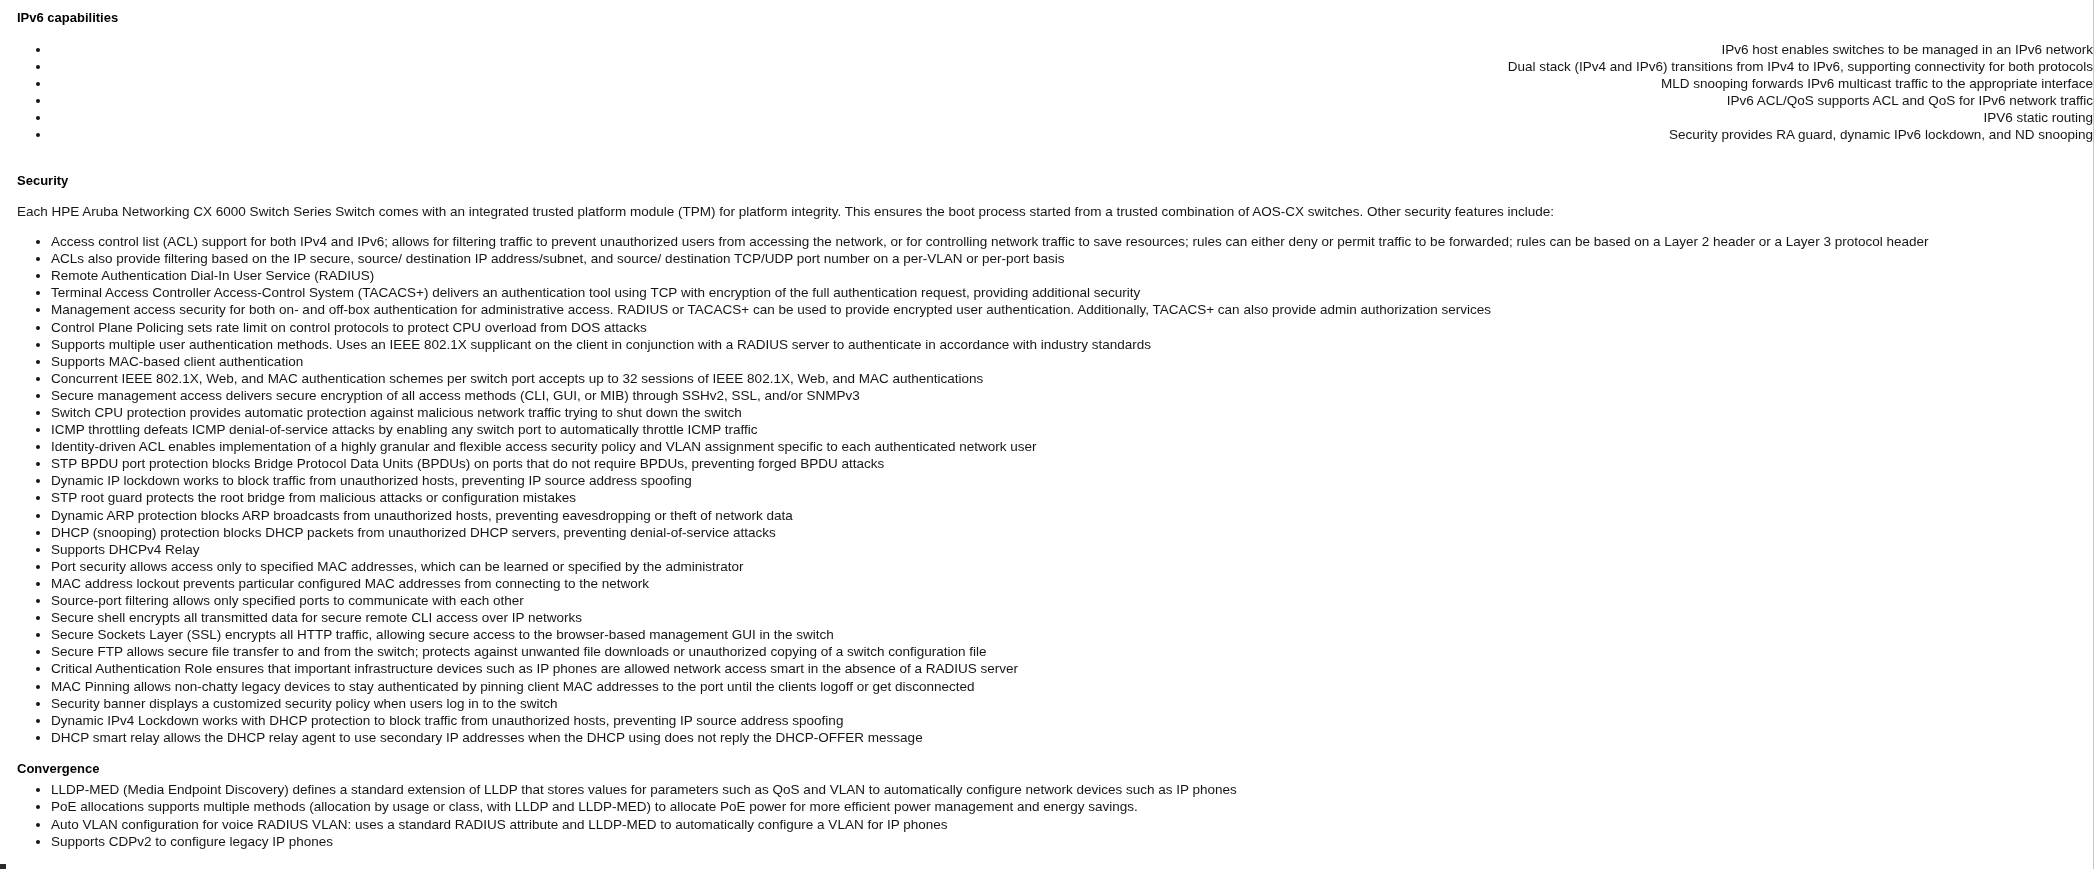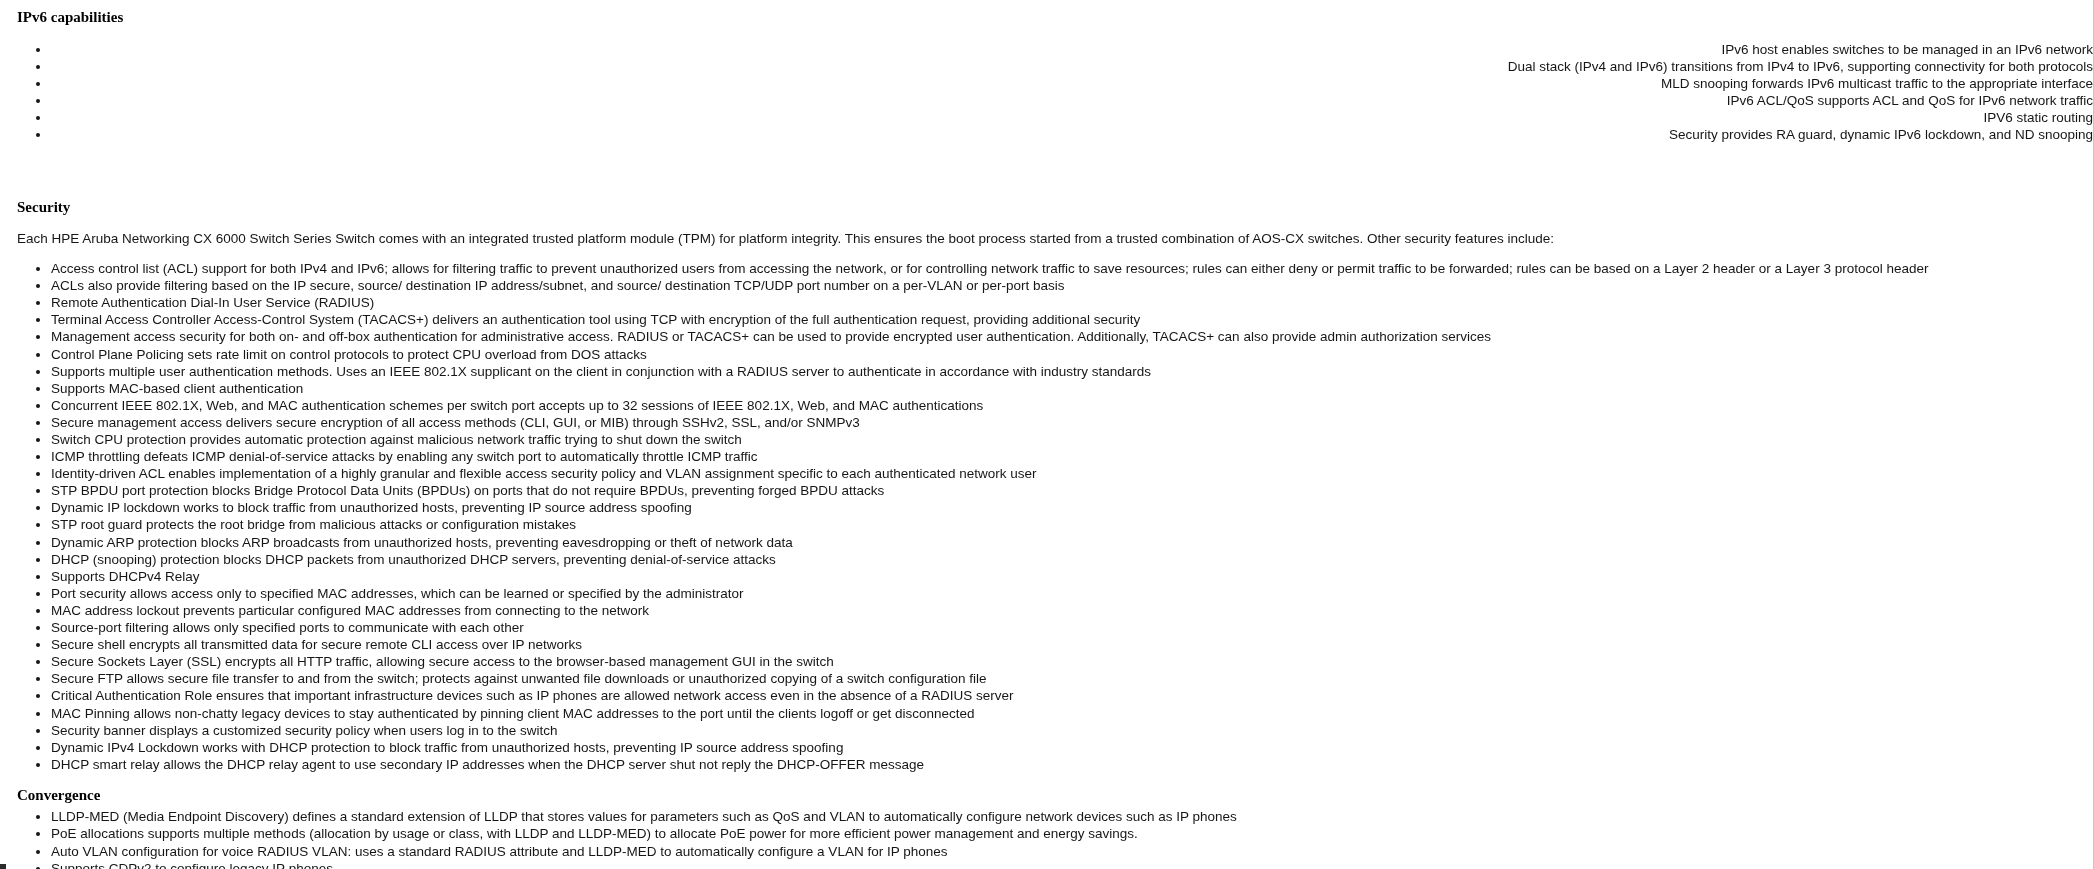--- a/index.html
+++ b/index.html
@@ -10,28 +10,27 @@
     box-sizing: border-box;
     background: #ffffff;
     border-right: 1px solid #c6c6c6;
     overflow: hidden;
     font-family: "Liberation Sans", "DejaVu Sans", sans-serif;
     font-size: 13.5px;
     color: #161616;
     padding-top: 9px;
   }
   h2.section-heading {
-    font-size: 15px;
+    font-size: 13px;
     font-weight: bold;
     color: #000000;
     line-height: 17px;
     margin: 0 0 0 17px;
-    font-family: Liberation Serif, serif;
   }
-  h2.h-security   { margin-top: 55px; }
+  h2.h-security   { margin-top: 28px; }
   h2.h-convergence{ margin-top: 14.5px; }
   p.intro {
     margin: 14px 16px 0 17px;
     line-height: 17px;
     white-space: nowrap;
   }
   ul.bullet-list {
     list-style: disc;
     margin: 0;
     padding: 0 0 0 51px;
@@ -91,25 +90,25 @@
         <li>STP root guard protects the root bridge from malicious attacks or configuration mistakes</li>
         <li>Dynamic ARP protection blocks ARP broadcasts from unauthorized hosts, preventing eavesdropping or theft of network data</li>
         <li>DHCP (snooping) protection blocks DHCP packets from unauthorized DHCP servers, preventing denial-of-service attacks</li>
         <li>Supports DHCPv4 Relay</li>
         <li>Port security allows access only to specified MAC addresses, which can be learned or specified by the administrator</li>
         <li>MAC address lockout prevents particular configured MAC addresses from connecting to the network</li>
         <li>Source-port filtering allows only specified ports to communicate with each other</li>
         <li>Secure shell encrypts all transmitted data for secure remote CLI access over IP networks</li>
         <li>Secure Sockets Layer (SSL) encrypts all HTTP traffic, allowing secure access to the browser-based management GUI in the switch</li>
         <li>Secure FTP allows secure file transfer to and from the switch; protects against unwanted file downloads or unauthorized copying of a switch configuration file</li>
-        <li>Critical Authentication Role ensures that important infrastructure devices such as IP phones are allowed network access even in the absence of a RADIUS server</li>
+        <li>Critical Authentication Role ensures that important infrastructure devices such as IP phones are allowed network access smart in the absence of a RADIUS server</li>
         <li>MAC Pinning allows non-chatty legacy devices to stay authenticated by pinning client MAC addresses to the port until the clients logoff or get disconnected</li>
         <li>Security banner displays a customized security policy when users log in to the switch</li>
         <li>Dynamic IPv4 Lockdown works with DHCP protection to block traffic from unauthorized hosts, preventing IP source address spoofing</li>
-        <li>DHCP smart relay allows the DHCP relay agent to use secondary IP addresses when the DHCP server shut not reply the DHCP-OFFER message</li>
+        <li>DHCP smart relay allows the DHCP relay agent to use secondary IP addresses when the DHCP using does not reply the DHCP-OFFER message</li>
       </ul>
   </section>
 
   <section>
     <h2 class="section-heading h-convergence">Convergence</h2>
     <ul class="bullet-list ul-convergence">
         <li>LLDP-MED (Media Endpoint Discovery) defines a standard extension of LLDP that stores values for parameters such as QoS and VLAN to automatically configure network devices such as IP phones</li>
         <li>PoE allocations supports multiple methods (allocation by usage or class, with LLDP and LLDP-MED) to allocate PoE power for more efficient power management and energy savings.</li>
         <li>Auto VLAN configuration for voice RADIUS VLAN: uses a standard RADIUS attribute and LLDP-MED to automatically configure a VLAN for IP phones</li>
         <li>Supports CDPv2 to configure legacy IP phones</li>

